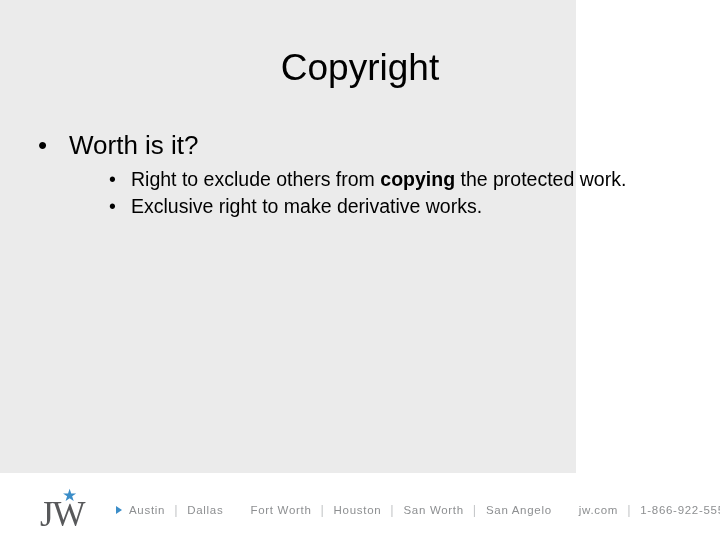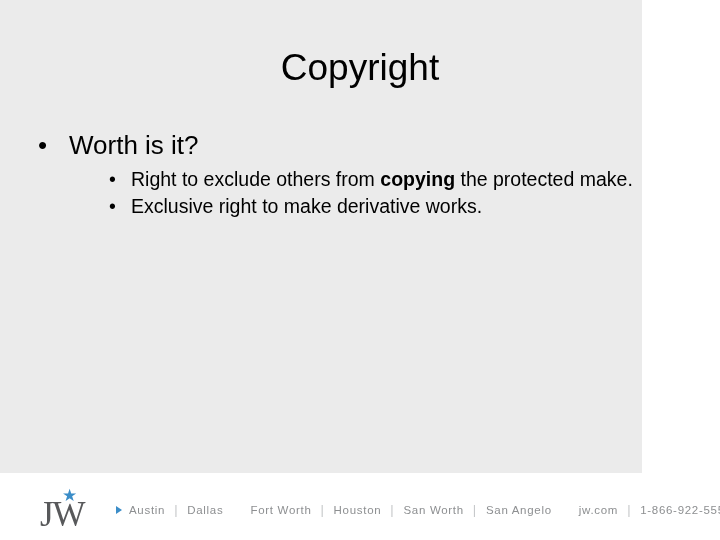--- a/index.html
+++ b/index.html
@@ -9,21 +9,21 @@
   body {
     width: 720px;
     height: 540px;
     overflow: hidden;
     font-family: "Liberation Sans", sans-serif;
     background: #ffffff;
   }
 
   .slide {
     position: relative;
-    width: 642px;
+    width: 576px;
     height: 540px;
     background: #ebebeb;
     box-sizing: border-box;
   }
 
   
   .slide-title {
     position: absolute;
     top: 46px;
     left: 0;
@@ -183,21 +183,21 @@
 
     <div class="lvl1">
       <span class="bullet-glyph">•</span>
       <span>Worth is it?</span>
     </div>
 
     <div class="lvl2-group">
 
       <div class="lvl2">
         <span class="bullet-glyph">•</span>
-        <span>Right to exclude others from </span><b>copying</b><span> the protected make.</span>
+        <span>Right to exclude others from </span><b>copying</b><span> the protected work.</span>
       </div>
 
       <div class="lvl2">
         <span class="bullet-glyph">•</span>
         <span>Exclusive right to make derivative works.</span>
       </div>
 
     </div>
 
   </div>

